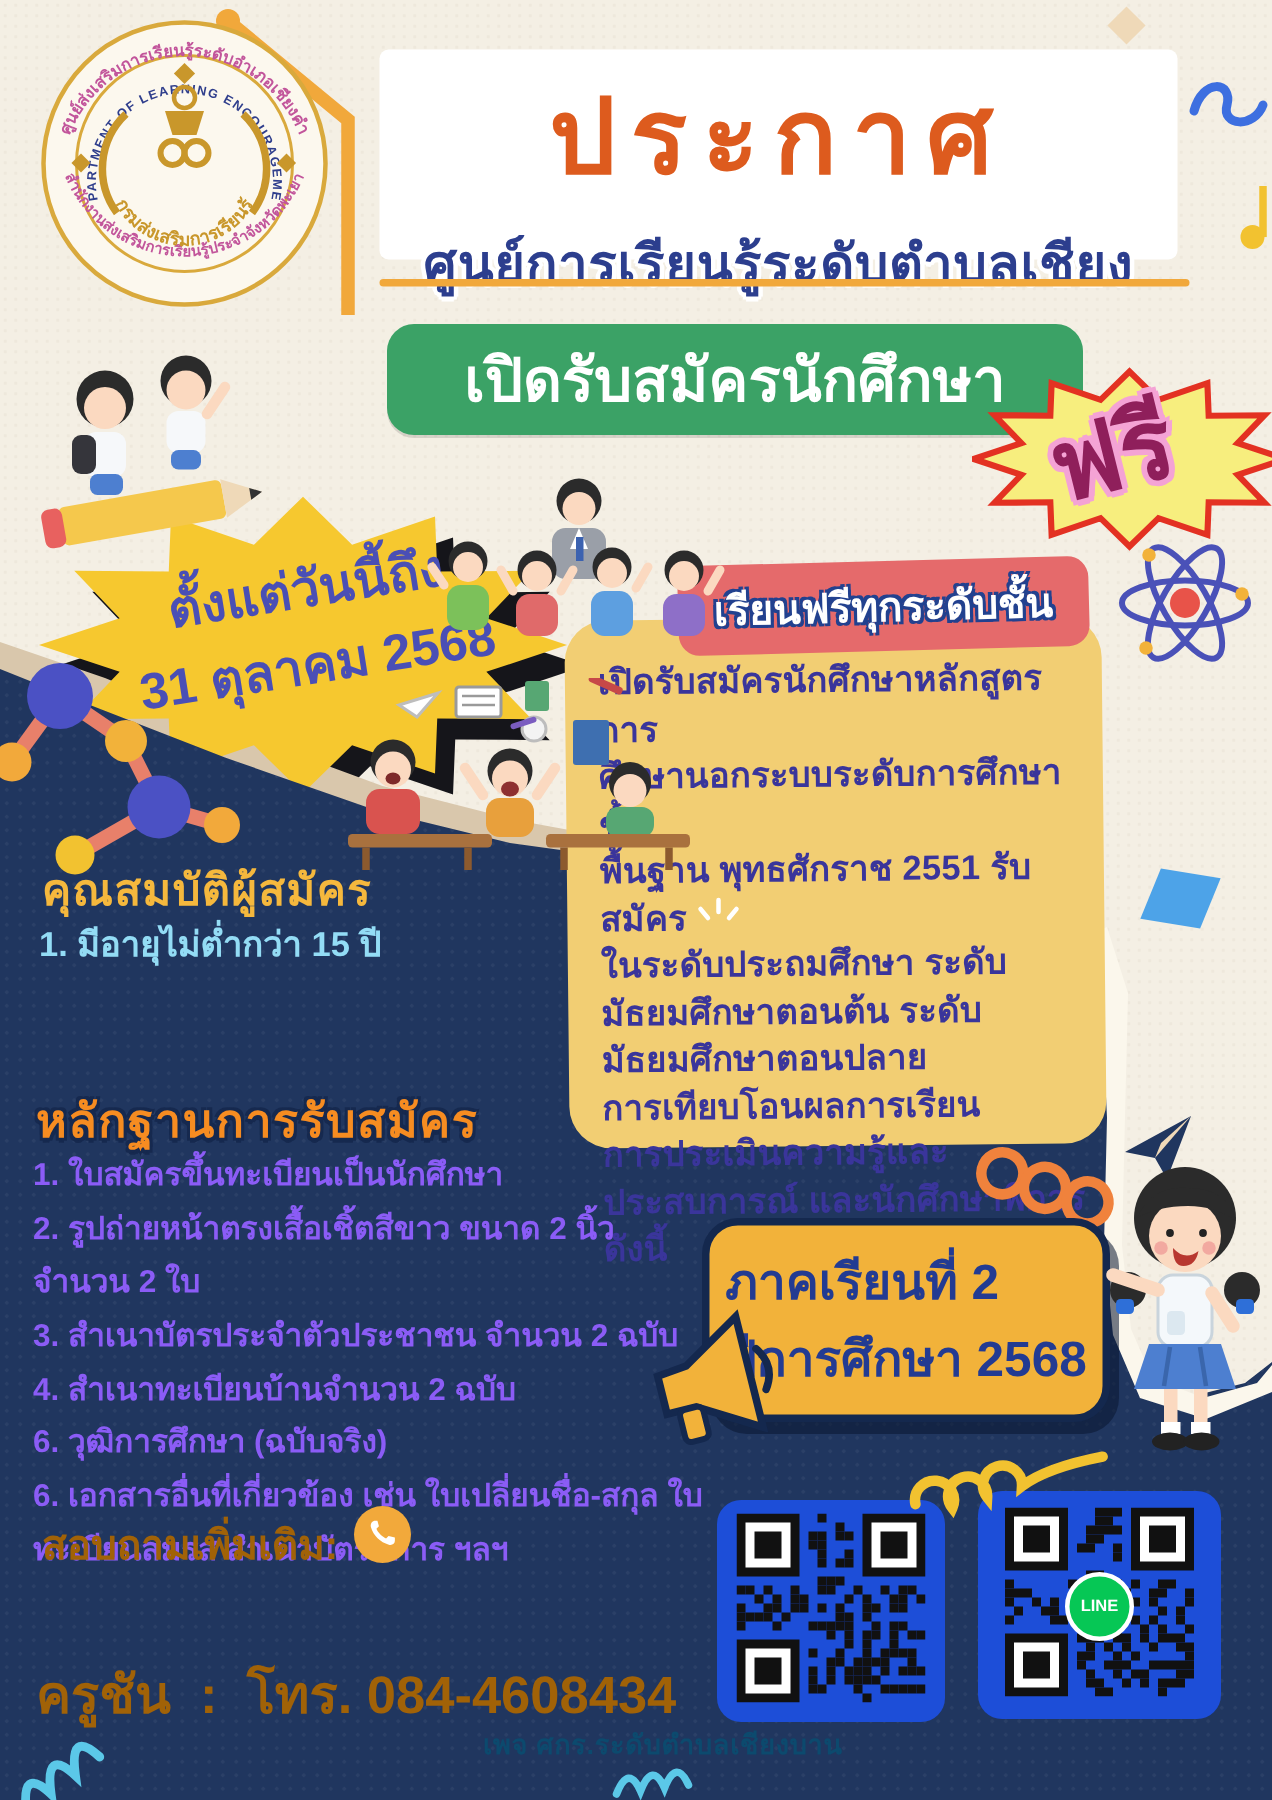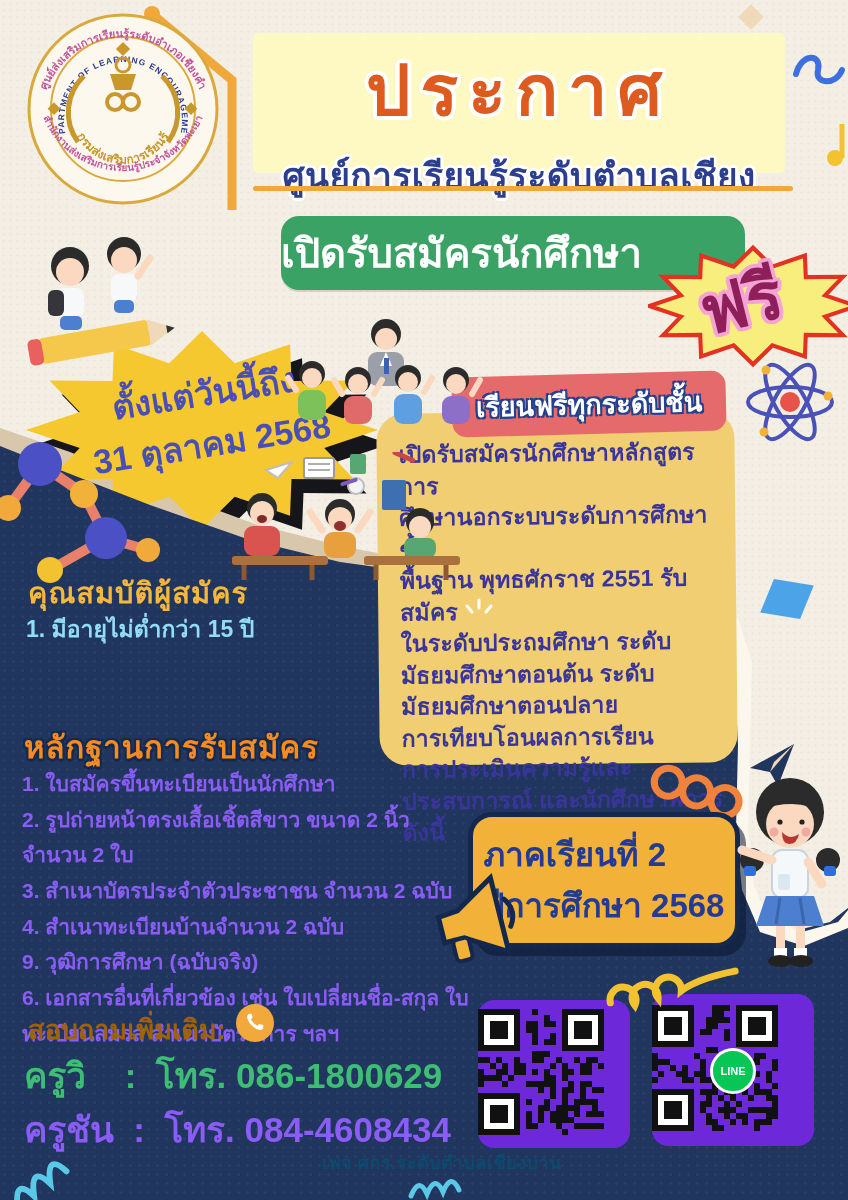--- a/index.html
+++ b/index.html
@@ -24,30 +24,30 @@
     clip-path:polygon(0 446px,60px 470px,150px 505px,250px 540px,340px 562px,398px 570px,442px 580px,522px 588px,602px 596px,682px 606px,726px 618px,738px 660px,742px 740px,740px 820px,744px 880px,756px 916px,790px 932px,830px 922px,848px 908px,848px 1200px,0 1200px); }
   .navy::after{ content:""; position:absolute; inset:0;
     background-image:radial-gradient(rgba(255,255,255,.05) 1px, transparent 1.3px);
     background-size:9px 9px; }
   .white-edge { z-index:5; background:#FBF7EC;
     clip-path:polygon(738px 618px,752px 662px,750px 745px,748px 830px,754px 886px,768px 918px,802px 932px,838px 922px,848px 910px,848px 928px,804px 946px,760px 932px,742px 890px,736px 830px,738px 745px,734px 662px,724px 624px); }
 
   
   .seal { left:16px; top:10px; z-index:6; }
   .header-box { left:253px; top:33px; width:532px; height:140px; z-index:6;
-    background:#fef9c3; border-radius:6px; text-align:center; }
+    background:#ffffff; border-radius:6px; text-align:center; }
   .header-title { font-size:70px; font-weight:bold; color:#DD5B1E; letter-spacing:10px; margin-top:2px;
     text-shadow:-3px -3px 0 #fff,3px -3px 0 #fff,-3px 3px 0 #fff,3px 3px 0 #fff,0 -4px 0 #fff,0 4px 0 #fff,-4px 0 0 #fff,4px 0 0 #fff; }
   .header-sub { font-size:35px; font-weight:bold; color:#2C3E8E; margin-top:2px; letter-spacing:.5px;
     text-shadow:-2px -2px 0 #fff,2px -2px 0 #fff,-2px 2px 0 #fff,2px 2px 0 #fff,0 -3px 0 #fff,0 3px 0 #fff,-3px 0 0 #fff,3px 0 0 #fff; }
   .header-underline { left:253px; top:186px; width:540px; height:5px; background:#F1A83B; border-radius:3px; z-index:6; }
 
   .green-banner { left:258px; top:216px; width:464px; height:74px; z-index:6;
-    background:#3BA266; border-radius:18px; display:flex; align-items:center; justify-content:flex-start;
-    color:#fff; font-size:40px; font-weight:bold; box-shadow:0 2px 0 rgba(0,0,0,.12);margin-left:23px; }
+    background:#3BA266; border-radius:18px; display:flex; align-items:center; justify-content:center;
+    color:#fff; font-size:40px; font-weight:bold; box-shadow:0 2px 0 rgba(0,0,0,.12); }
 
   
   .free-burst { left:648px; top:206px; width:210px; height:200px; z-index:7; }
   .free-label { left:700px; top:250px; z-index:8; font-size:66px; font-weight:bold; color:#8F1F5B;
     transform:rotate(-14deg);
     text-shadow:-3px -3px 0 #F4A3D5,3px -3px 0 #F4A3D5,-3px 3px 0 #F4A3D5,3px 3px 0 #F4A3D5,0 4px 0 #F4A3D5,0 -4px 0 #F4A3D5,4px 0 0 #F4A3D5,-4px 0 0 #F4A3D5; }
   .date-burst-shadow { left:36px; top:344px; width:356px; height:200px; z-index:2; }
   .date-burst { left:24px; top:330px; width:356px; height:200px; z-index:3; }
   .date-label { left:58px; top:368px; width:300px; z-index:3; text-align:center;
     font-size:34px; font-weight:bold; color:#4A4FB5; transform:rotate(-9deg); line-height:1.5; }
@@ -76,24 +76,24 @@
     box-shadow:6px 8px 0 rgba(10,22,48,.55);
     display:flex; align-items:center; justify-content:center; 
     color:#233B92; font-size:33px; font-weight:bold; line-height:1.55; }
   .megaphone { left:430px; top:876px; z-index:8; transform:rotate(-14deg); }
 
   
   .contact-head { left:28px; top:1008px; z-index:6; font-size:27px; font-weight:bold; color:#a16207; }
   .phone-badge { left:236px; top:1004px; width:38px; height:38px; border-radius:50%; background:#F2A93B; z-index:6;
     display:flex; align-items:center; justify-content:center; }
   .contact-line1 { left:24px; top:1048px; z-index:6; font-size:35px; font-weight:bold; color:#3EBD74; }
-  .contact-line2 { left:24px; top:1102px; z-index:6; font-size:35px; font-weight:bold; color:#8b5cf6; }
+  .contact-line2 { left:24px; top:1102px; z-index:6; font-size:35px; font-weight:bold; color:#a16207; }
 
   
-  .qr-card { z-index:6; background:#6d28d9; border-radius:16px; display:flex; align-items:center; }
+  .qr-card { z-index:6; background:#1d4ed8; border-radius:16px; display:flex; align-items:center; justify-content:center; }
   .qr-fb { left:478px; top:1000px; width:152px; height:148px; }
   .qr-line { left:652px; top:994px; width:162px; height:152px; }
   .line-badge { position:absolute; left:58px; top:54px; width:46px; height:46px; border-radius:50%;
     background:#06C755; border:3px solid #fff; color:#fff; font-size:11px; font-weight:bold;
     display:flex; align-items:center; justify-content:center; z-index:7; }
   .footer-caption { left:322px; top:1148px; z-index:6; font-size:18px; font-weight:bold; color:#0c4a6e; letter-spacing:.5px; }
 
   .doodle { z-index:5; }
   .illus { z-index:7; }
 </style>
@@ -197,41 +197,40 @@
   <div class="abs qual-list">
     <div class="preline">1. มีอายุไม่ต่ำกว่า 15 ปี</div>
   </div>
 
   <div class="abs docs-head">หลักฐานการรับสมัคร</div>
   <div class="abs docs-list">
     <div>1. ใบสมัครขึ้นทะเบียนเป็นนักศึกษา</div>
     <div>2. รูปถ่ายหน้าตรงเสื้อเชิ้ตสีขาว ขนาด 2 นิ้ว จำนวน 2 ใบ</div>
     <div>3. สำเนาบัตรประจำตัวประชาชน จำนวน 2 ฉบับ</div>
     <div>4. สำเนาทะเบียนบ้านจำนวน 2 ฉบับ</div>
-    <div>9. วุฒิการศึกษา (ฉบับจริง)</div>
+    <div>6. วุฒิการศึกษา (ฉบับจริง)</div>
     <div>6. เอกสารอื่นที่เกี่ยวข้อง เช่น ใบเปลี่ยนชื่อ-สกุล ใบทะเบียนสมรส สำเนาบัตรพิการ ฯลฯ</div>
   </div>
 
   <div class="abs sem-box">
     <div class="preline">ภาคเรียนที่ 2
 ปีการศึกษา 2568</div>
   </div>
   <svg class="abs megaphone" width="96" height="86" viewBox="0 0 96 86">
     <polygon points="70,6 30,30 10,32 10,58 30,58 70,82" fill="#F2B23A" stroke="#14284E" stroke-width="5"></polygon>
     <rect x="18" y="58" width="16" height="22" rx="4" fill="#F2B23A" stroke="#14284E" stroke-width="4"></rect>
     <path d="M78 30 q10 14 0 28" stroke="#14284E" stroke-width="5" fill="none" stroke-linecap="round"></path>
   </svg>
 
   <div class="abs contact-head">สอบถามเพิ่มเติม:</div>
   <div class="abs phone-badge">
     <svg width="22" height="22" viewBox="0 0 24 24">
         <path fill="#fff" d="M6 2 C4 2.5 3 4.5 3.6 6.8 C5.3 12.8 10.5 17.9 16.6 19.4 C19 20 21 18.8 21 16.6 L21 14.2 L16.4 13 L14.6 14.9 C12 13.8 8.6 10.5 7.6 7.8 L9.4 6 L8.3 2 Z"></path>
       </svg>
   </div>
-  <div class="abs contact-line1">ครูวิ&nbsp;&nbsp;&nbsp;&nbsp;:&nbsp; โทร. 086-1800629</div>
   <div class="abs contact-line2">ครูชัน&nbsp; :&nbsp; โทร. 084-4608434</div>
 
   <div class="abs qr-card qr-fb">
     <div class="qr"><svg width="126" height="126" xmlns="http://www.w3.org/2000/svg">
           <rect x="54" y="0" width="6" height="6" fill="#111"></rect>
           <rect x="66" y="6" width="6" height="6" fill="#111"></rect>
           <rect x="48" y="12" width="6" height="6" fill="#111"></rect>
           <rect x="54" y="12" width="6" height="6" fill="#111"></rect>
           <rect x="66" y="12" width="6" height="6" fill="#111"></rect>
           <rect x="72" y="12" width="6" height="6" fill="#111"></rect>

